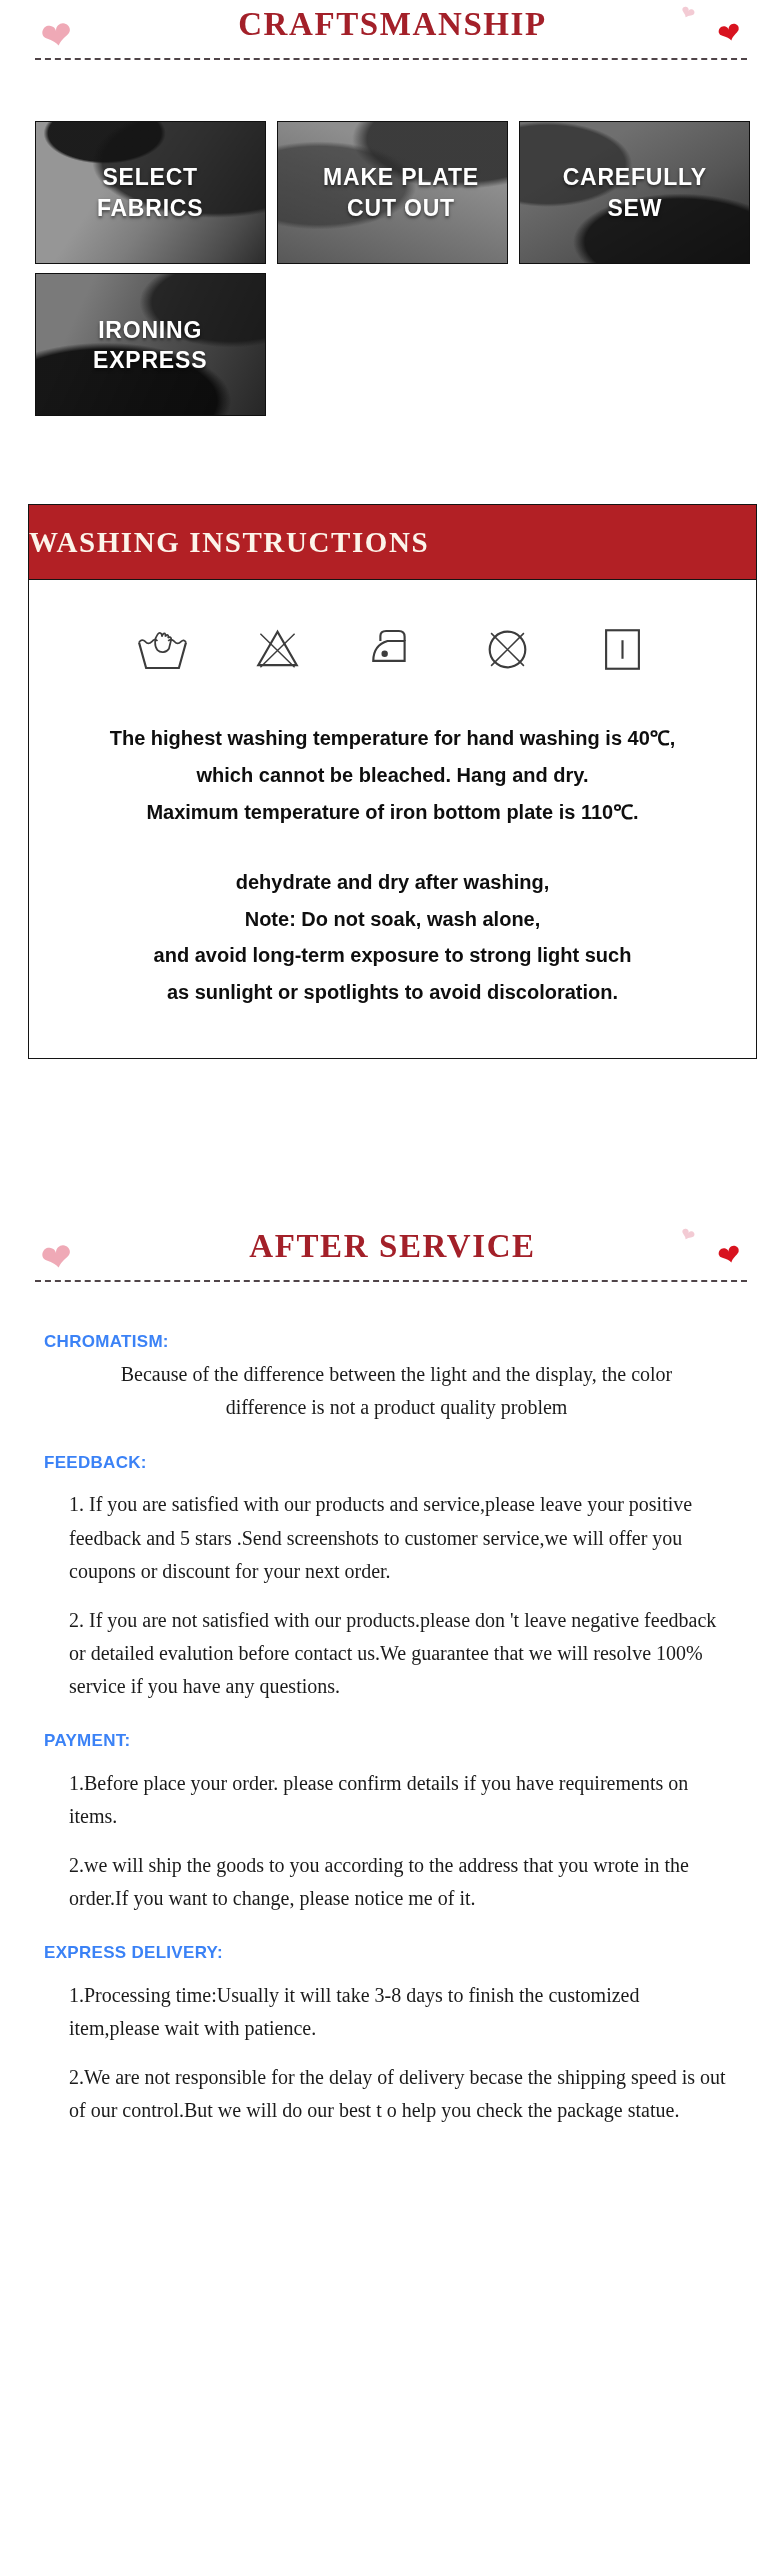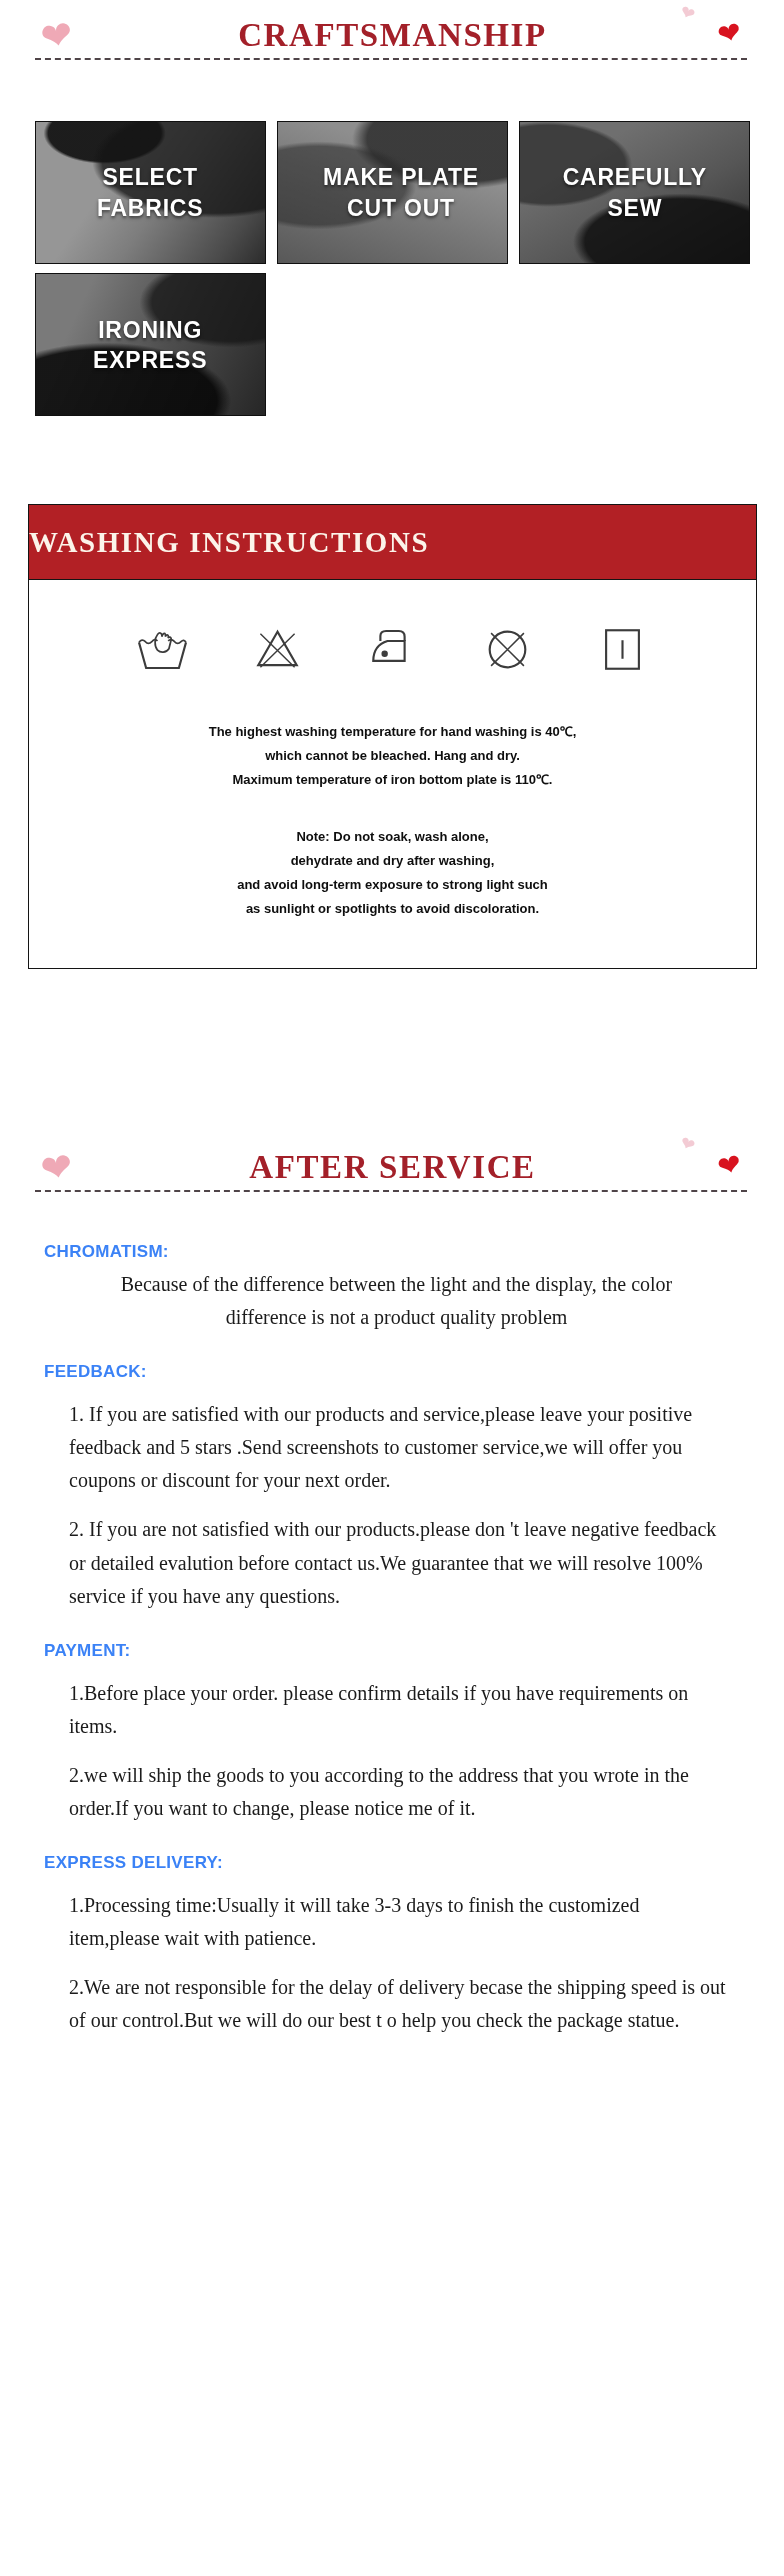--- a/index.html
+++ b/index.html
@@ -8,21 +8,21 @@
     position:relative; font-family:"Liberation Serif", serif; overflow:hidden;
   }
 
   
   .sec-header { position:relative; height:82px; }
   .sec-header .rule {
     position:absolute; left:35px; right:38px; top:58px;
     border-top:2.4px dashed #4f4448;
   }
   .sec-header h1 {
-    margin:0; padding-top:17px; text-align:center; position:relative;
+    margin:0; padding-top:6px; text-align:center; position:relative;
     font-family:"Liberation Serif", serif; font-weight:bold;
     font-size:33px; letter-spacing:1.6px; color:#a32029;
   }
   .sec-header h1 span { background:#ffffff; padding:0 9.4px; position:relative; z-index:2; }
   .heart { position:absolute; z-index:3; font-family:"DejaVu Sans", sans-serif; line-height:1; }
   .heart-left  { left:41px;  top:17.3px; font-size:38px; color:#efa9b6; transform:rotate(-10deg); }
   .petal-right { right:91px; top:4.7px;  font-size:17.3px; color:#f3cbd4; transform:rotate(24deg); }
   .heart-right { right:44px; top:20.4px; font-size:28px; color:#d8131f; transform:rotate(-14deg); }
 
   
@@ -66,21 +66,21 @@
     border-bottom:1.6px solid #141414;
   }
   .washbar span {
     color:#fcf4ea; font-family:"Liberation Serif", serif; font-weight:bold;
     font-size:29px; letter-spacing:1.6px;
   }
   .care-icons { display:flex; justify-content:center; align-items:center; gap:58px; margin-top:41px; }
   .care-icons svg { width:57px; height:57px; display:block; }
   .wpara {
     font-family:"Liberation Sans", sans-serif; font-weight:bold;
-    font-size:13px; line-height:1.84; color:#0e0e0e; text-align:center;
+    font-size:20px; line-height:1.84; color:#0e0e0e; text-align:center;
   }
   .wpara1 { margin-top:42px; }
   .wpara2 { margin-top:33px; padding-bottom:47px; }
 
   
   #after-header { margin-top:163px; }
   .svc { margin-top:3.1px; }
   .svc-head {
     font-family:"Liberation Sans", sans-serif; font-weight:bold;
     font-size:17px; color:#3b82f6; letter-spacing:0.3px;
@@ -170,22 +170,22 @@
       </svg>
     </div>
 
     <div class="wpara wpara1">
       <div>The highest washing temperature for hand washing is 40℃,</div>
       <div>which cannot be bleached. Hang and dry.</div>
       <div>Maximum temperature of iron bottom plate is 110℃.</div>
     </div>
 
     <div class="wpara wpara2">
+      <div>dehydrate and dry after washing,</div>
       <div>Note: Do not soak, wash alone,</div>
-      <div>dehydrate and dry after washing,</div>
       <div>and avoid long-term exposure to strong light such</div>
       <div>as sunlight or spotlights to avoid discoloration.</div>
     </div>
   </div>
 
   <div class="sec-header" id="after-header">
     <span class="heart heart-left">❤</span>
     <span class="heart petal-right">❤</span>
     <span class="heart heart-right">❤</span>
     <div class="rule"></div>
@@ -199,20 +199,20 @@
 
     <div class="svc-head">FEEDBACK:</div>
     <p>1.  If you are satisfied with our products and service,please leave your positive feedback and 5 stars .Send screenshots to customer service,we will offer you coupons or discount for your next order.</p>
     <p>2.  If you are not satisfied with our products.please don 't leave negative feedback or detailed evalution before contact us.We guarantee that we will resolve 100% service if you have any questions.</p>
 
     <div class="svc-head">PAYMENT:</div>
     <p>1.Before place your order. please confirm details if you have requirements on items.</p>
     <p>2.we will ship the goods to you according to the address that you wrote in the order.If you want to change, please notice me of it.</p>
 
     <div class="svc-head">EXPRESS DELIVERY:</div>
-    <p>1.Processing time:Usually it will take 3-3 days to finish the customized item,please wait with patience.</p>
+    <p>1.Processing time:Usually it will take 3-8 days to finish the customized item,please wait with patience.</p>
     <p>2.We are not responsible for the delay of delivery becase the shipping speed is out of our control.But we will do our best t o help you check the package statue.</p>
 
   </div>
 
 
 </div>
 
 
 </body></html>

